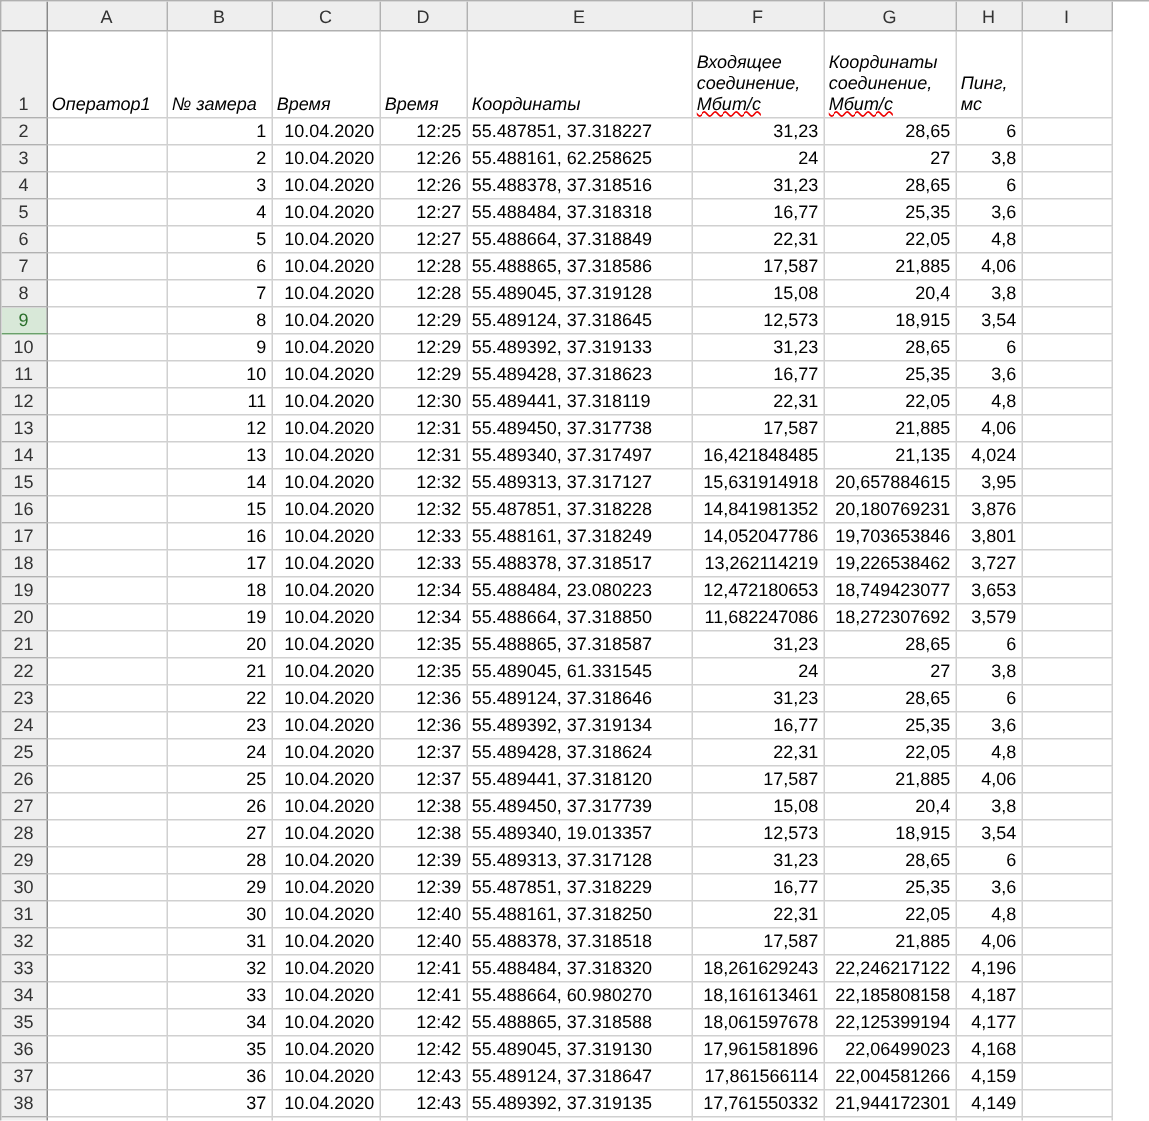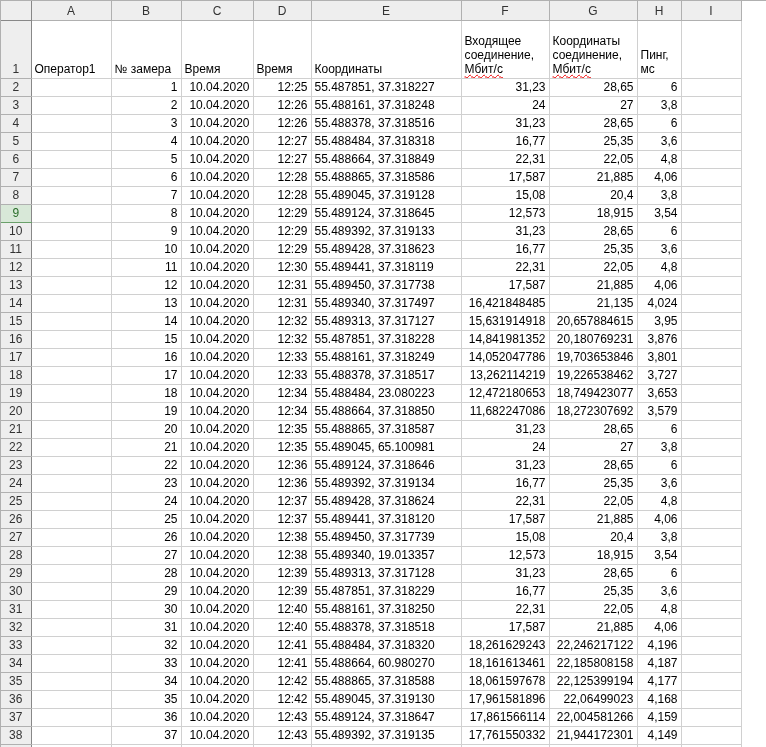--- a/index.html
+++ b/index.html
@@ -59,20 +59,21 @@
     color: #2a6e2a;
     border-bottom: 1px solid #6aa06a;
     border-top: 1px solid #6aa06a;
   }
   .hdr-row td {
     height: 58px;
     white-space: normal;
     line-height: 14px;
     vertical-align: bottom;
     padding-bottom: 2px;
+    font-style: italic;
   }
   .num { text-align: right; }
   .txt { text-align: left; }
   .underline-red {
     text-decoration: underline;
     text-decoration-color: #e00;
     text-decoration-style: wavy;
     text-decoration-thickness: 1px;
   }
   .c-rh { width: 30px; }
@@ -141,21 +142,21 @@
           <td class="num">28,65</td>
           <td class="num">6</td>
           <td class="txt"></td>
         </tr>
         <tr>
           <th class="rowhead">3</th>
           <td class="txt"></td>
           <td class="num">2</td>
           <td class="num">10.04.2020</td>
           <td class="num">12:26</td>
-          <td class="txt">55.488161, 37.318248</td>
+          <td class="txt">55.488161, 62.258625</td>
           <td class="num">24</td>
           <td class="num">27</td>
           <td class="num">3,8</td>
           <td class="txt"></td>
         </tr>
         <tr>
           <th class="rowhead">4</th>
           <td class="txt"></td>
           <td class="num">3</td>
           <td class="num">10.04.2020</td>
@@ -369,21 +370,21 @@
           <td class="num">28,65</td>
           <td class="num">6</td>
           <td class="txt"></td>
         </tr>
         <tr>
           <th class="rowhead">22</th>
           <td class="txt"></td>
           <td class="num">21</td>
           <td class="num">10.04.2020</td>
           <td class="num">12:35</td>
-          <td class="txt">55.489045, 65.100981</td>
+          <td class="txt">55.489045, 61.331545</td>
           <td class="num">24</td>
           <td class="num">27</td>
           <td class="num">3,8</td>
           <td class="txt"></td>
         </tr>
         <tr>
           <th class="rowhead">23</th>
           <td class="txt"></td>
           <td class="num">22</td>
           <td class="num">10.04.2020</td>

